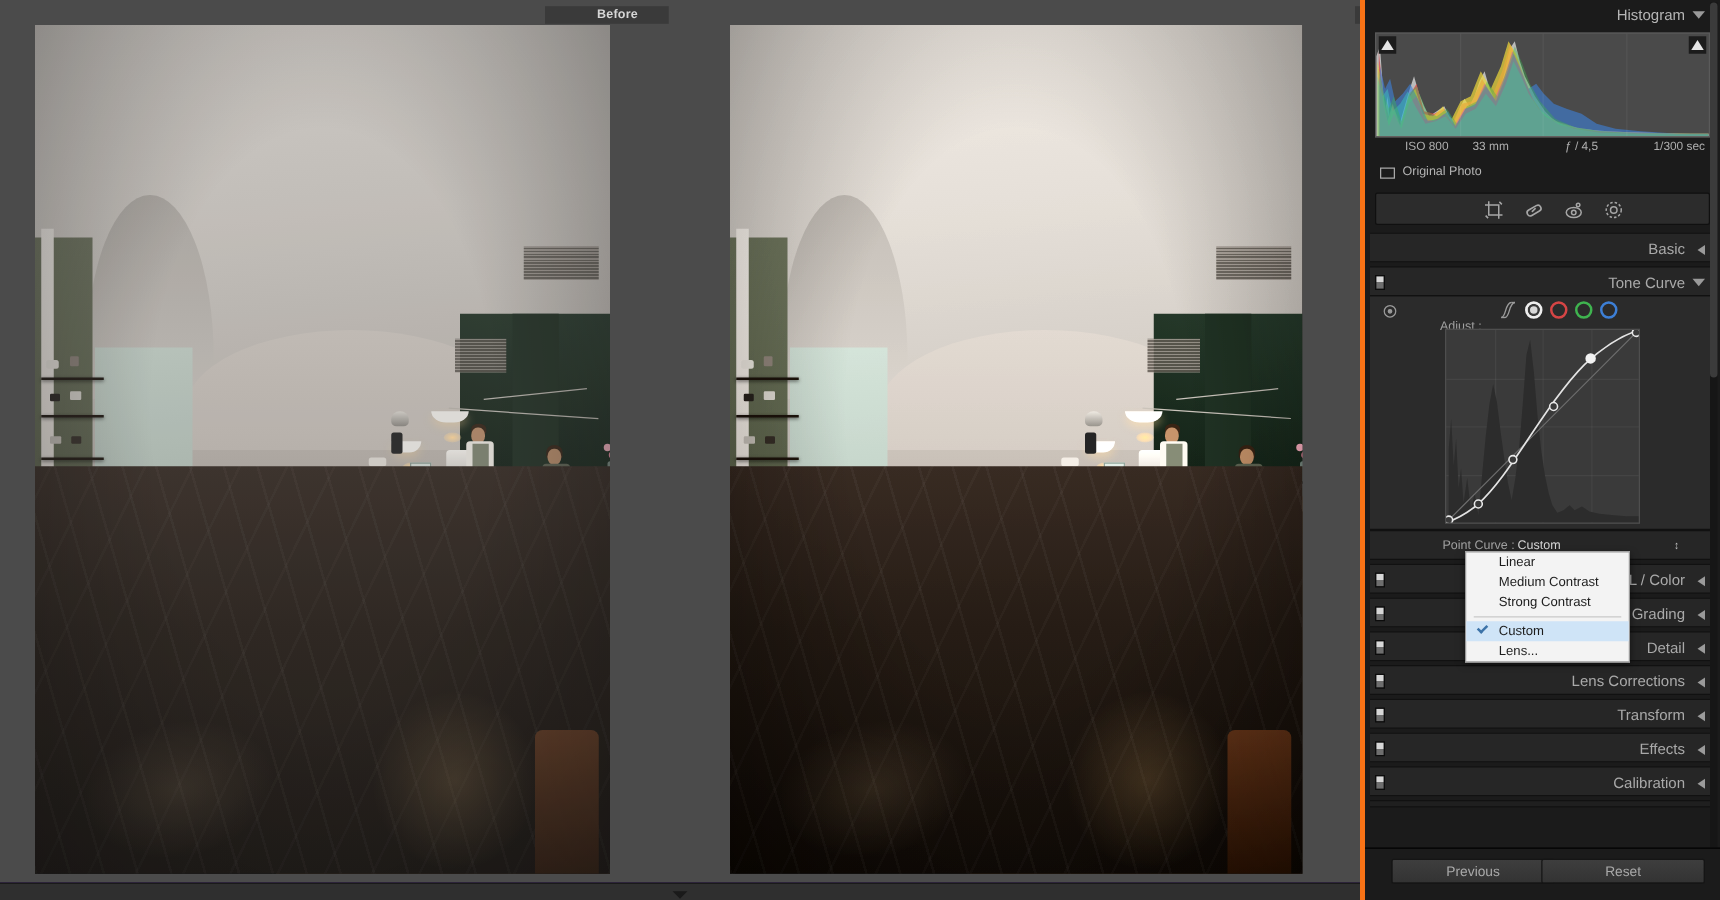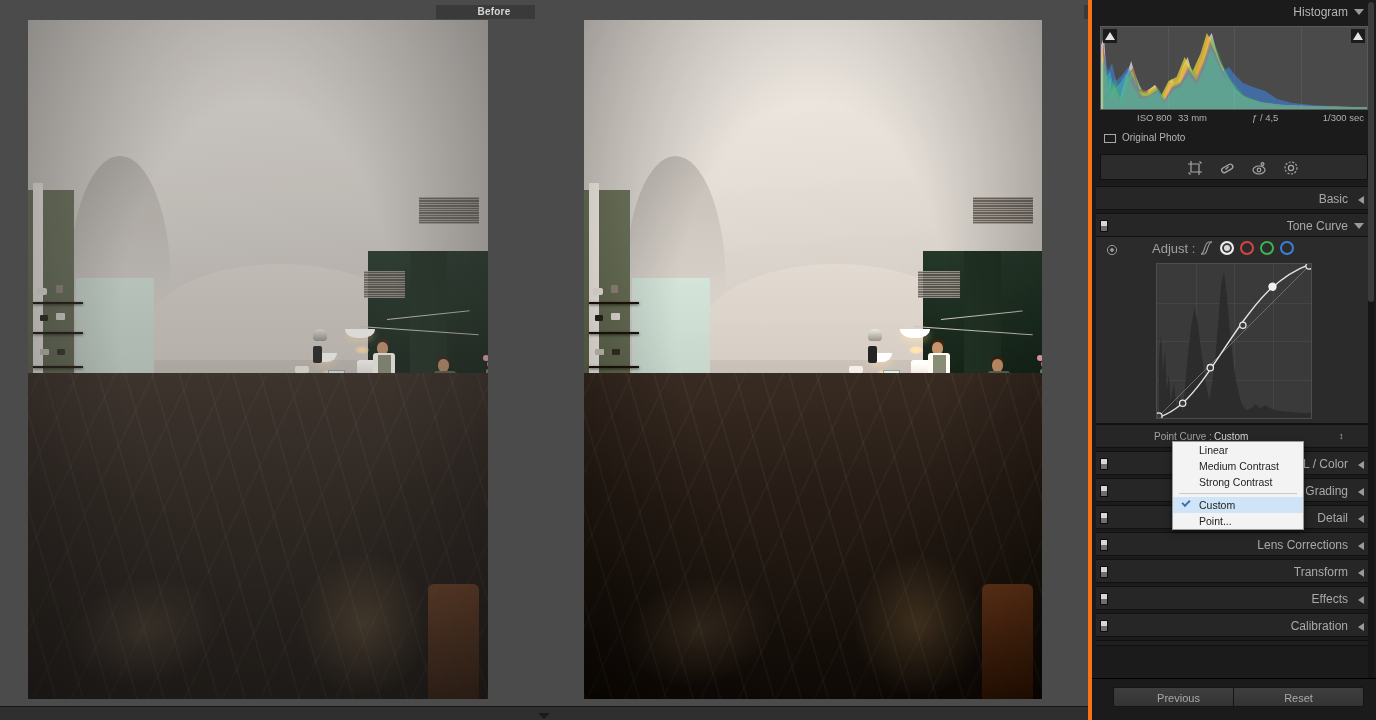--- a/index.html
+++ b/index.html
@@ -273,21 +273,21 @@
     position: relative; margin: 6px 4px 0 4px; height: 26px;
     background: #2c2c2c; border: 1px solid #101010; border-radius: 2px;
   }
   #toolstrip .tool {
     position: absolute; top: 3px; width: 20px; height: 20px;
   }
 
   
   #tc-body { background: #2b2b2b; border-bottom: 1px solid #111; padding-bottom: 4px; }
   #adjust-row { position: relative; height: 22px; }
-  #adjust-row .lbl { position: absolute; left: 56px; top: 4px; color: #a0a0a0; font-size: 13px; text-align: right; }
+  #adjust-row .lbl { position: absolute; left: 56px; top: 19px; color: #a0a0a0; font-size: 10px; text-align: right; }
   #adjust-row .target { position: absolute; left: 10px; top: 5px; width: 12px; height: 12px; }
   .chan {
     position: absolute; top: 4px; width: 14px; height: 14px; border-radius: 50%;
     border: 2px solid #888;
   }
   #curve-box {
     position: relative; margin: 4px auto 0 auto; width: 156px; height: 156px;
     background: #3a3a3a; border: 1px solid #4e4e4e;
   }
   #curve-box .g { position: absolute; background: rgba(255,255,255,.05); }
@@ -544,21 +544,21 @@
         </svg>
         <div class="clip" id="clip-left">
             <i></i>
           </div>
         <div class="clip" id="clip-right">
             <i></i>
           </div>
       </div>
 
       <div id="hist-meta">
-        <span style="left:15px;padding-left:22px;">ISO 800</span>
+        <span style="left:2px;padding-left:22px;">ISO 800</span>
         <span style="left:78px;">33 mm</span>
         <span style="left:152px;">ƒ / 4,5</span>
         <span style="right:4px;">1/300 sec</span>
       </div>
 
       <div id="orig-photo">
         <span class="ico"></span>
         <span>Original Photo</span>
       </div>
 
@@ -716,21 +716,21 @@
       </div>
       <div class="mi">
         <span>Strong Contrast</span>
       </div>
       <div class="sep"></div>
       <div class="mi checked">
         <span class="check"></span>
         <span>Custom</span>
       </div>
       <div class="mi">
-        <span>Point...</span>
+        <span>Lens...</span>
       </div>
     </div>
 
     <div id="bottom-buttons">
       <div class="btn" id="btn-previous">Previous</div>
       <div class="btn" id="btn-reset">Reset</div>
     </div>
   </div>
 </div>
 

